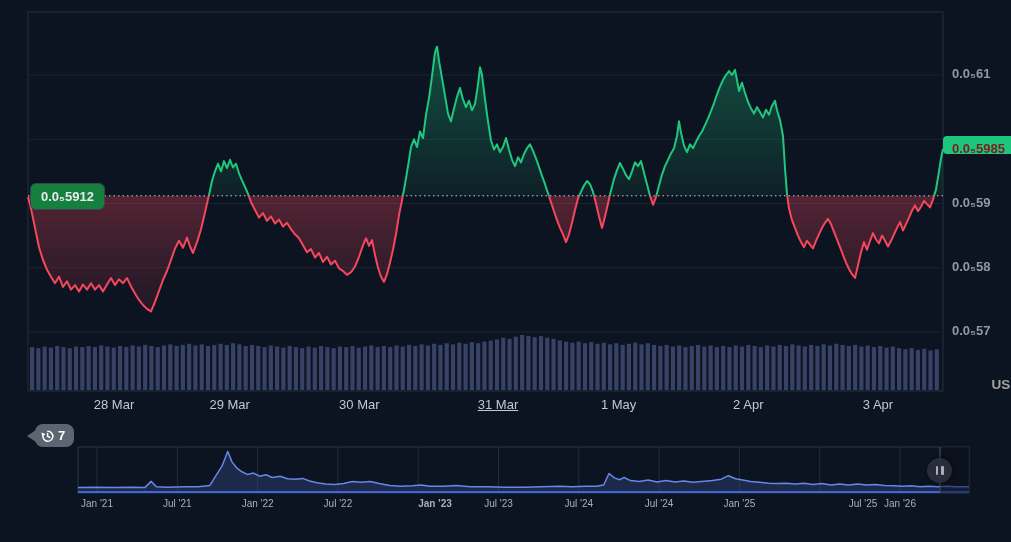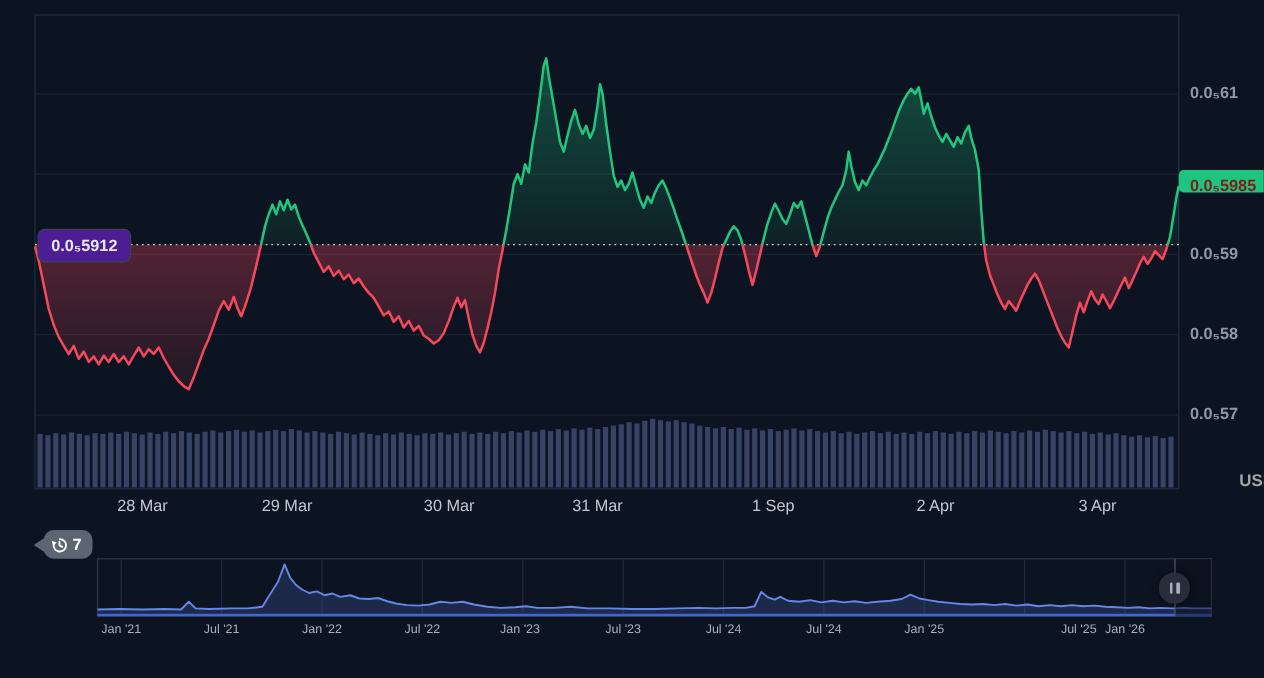--- a/index.html
+++ b/index.html
@@ -4,21 +4,21 @@
 <style>
   html,body{margin:0;padding:0;background:#0d1421;width:1011px;height:542px;overflow:hidden;
     font-family:"Liberation Sans","DejaVu Sans",sans-serif;}
   #stage{position:relative;width:1011px;height:542px;background:#0d1421;margin-left:21px;}
   #chart-svg{position:absolute;left:0;top:0;}
   .ylabel{position:absolute;left:931px;color:#9098a6;font-size:13px;font-weight:600;white-space:nowrap;}
   .xlabel{position:absolute;top:397px;color:#c2c7d1;font-size:13px;transform:translateX(-50%);white-space:nowrap;}
   .tlabel{position:absolute;top:498px;color:#a8afbb;font-size:10px;transform:translateX(-50%);white-space:nowrap;}
   .usd{position:absolute;right:12px;top:377px;color:#a3a3a3;font-size:13.5px;font-weight:700;}
   .baseline-badge{position:absolute;left:9px;height:25px;line-height:25px;padding:0 10px;
-    background:#4c1d95;border:1px solid #3a4254;border-radius:6px;color:#e6e9ef;
+    background:#15803d;border:1px solid #3a4254;border-radius:6px;color:#e6e9ef;
     font-size:13px;font-weight:700;z-index:4;}
   .price-badge{position:absolute;left:922px;height:18px;line-height:26px;padding:0 9px;
     background:#1dc57e;border-radius:4px;color:#7f1d1d;font-size:13px;font-weight:700;z-index:4;}
   .history-badge{position:absolute;left:14px;top:424px;height:23px;background:#5d6573;
     border-radius:8px;display:flex;align-items:center;padding:0 9px 0 5px;z-index:4;cursor:pointer;}
   .history-badge::before{content:"";position:absolute;left:-8px;top:50%;transform:translateY(-50%);
     border:6px solid transparent;border-right:9px solid #5d6573;border-left:none;}
   .history-badge .cnt{color:#ffffff;font-size:13px;font-weight:700;margin-left:4px;}
   .pause-handle{position:absolute;left:906px;top:458px;width:25px;height:25px;border-radius:50%;
     background:rgba(42,48,61,0.92);display:flex;align-items:center;justify-content:center;gap:3px;
@@ -226,29 +226,29 @@
   <div class="hit" style="left:57px;top:447px;width:891px;height:46px;"></div>
 
   <div id="labels">
       <div class="ylabel" style="top: 66px;">0.0₅61</div>
       <div class="ylabel" style="top: 194.5px;">0.0₅59</div>
       <div class="ylabel" style="top: 258.75px;">0.0₅58</div>
       <div class="ylabel" style="top: 323px;">0.0₅57</div>
       <div class="xlabel" style="left: 93px;">28 Mar</div>
       <div class="xlabel" style="left: 208.66px;">29 Mar</div>
       <div class="xlabel" style="left: 338.32px;">30 Mar</div>
-      <div class="xlabel" style="left: 457px;">31 Mar</div>
-      <div class="xlabel" style="left: 597.64px;">1 Sep</div>
+      <div class="xlabel" style="left: 477px; text-decoration: underline;">31 Mar</div>
+      <div class="xlabel" style="left: 597.64px;">1 May</div>
       <div class="xlabel" style="left: 727.3px;">2 Apr</div>
       <div class="xlabel" style="left: 856.96px;">3 Apr</div>
       <div class="tlabel" style="left: 76px;">Jan '21</div>
       <div class="tlabel" style="left: 156.3px;">Jul '21</div>
       <div class="tlabel" style="left: 236.6px;">Jan '22</div>
       <div class="tlabel" style="left: 316.9px;">Jul '22</div>
-      <div class="tlabel" style="left: 395px;">Jan '23</div>
+      <div class="tlabel" style="left: 414px; font-weight: bold;">Jan '23</div>
       <div class="tlabel" style="left: 477.5px;">Jul '23</div>
       <div class="tlabel" style="left: 557.8px;">Jul '24</div>
       <div class="tlabel" style="left: 638.1px;">Jul '24</div>
       <div class="tlabel" style="left: 718.4px;">Jan '25</div>
       <div class="tlabel" style="left: 842px;">Jul '25</div>
       <div class="tlabel" style="left: 879px;">Jan '26</div>
     </div>
 
   <div class="baseline-badge" style="top: 182.79px;">0.0₅5912</div>
 

